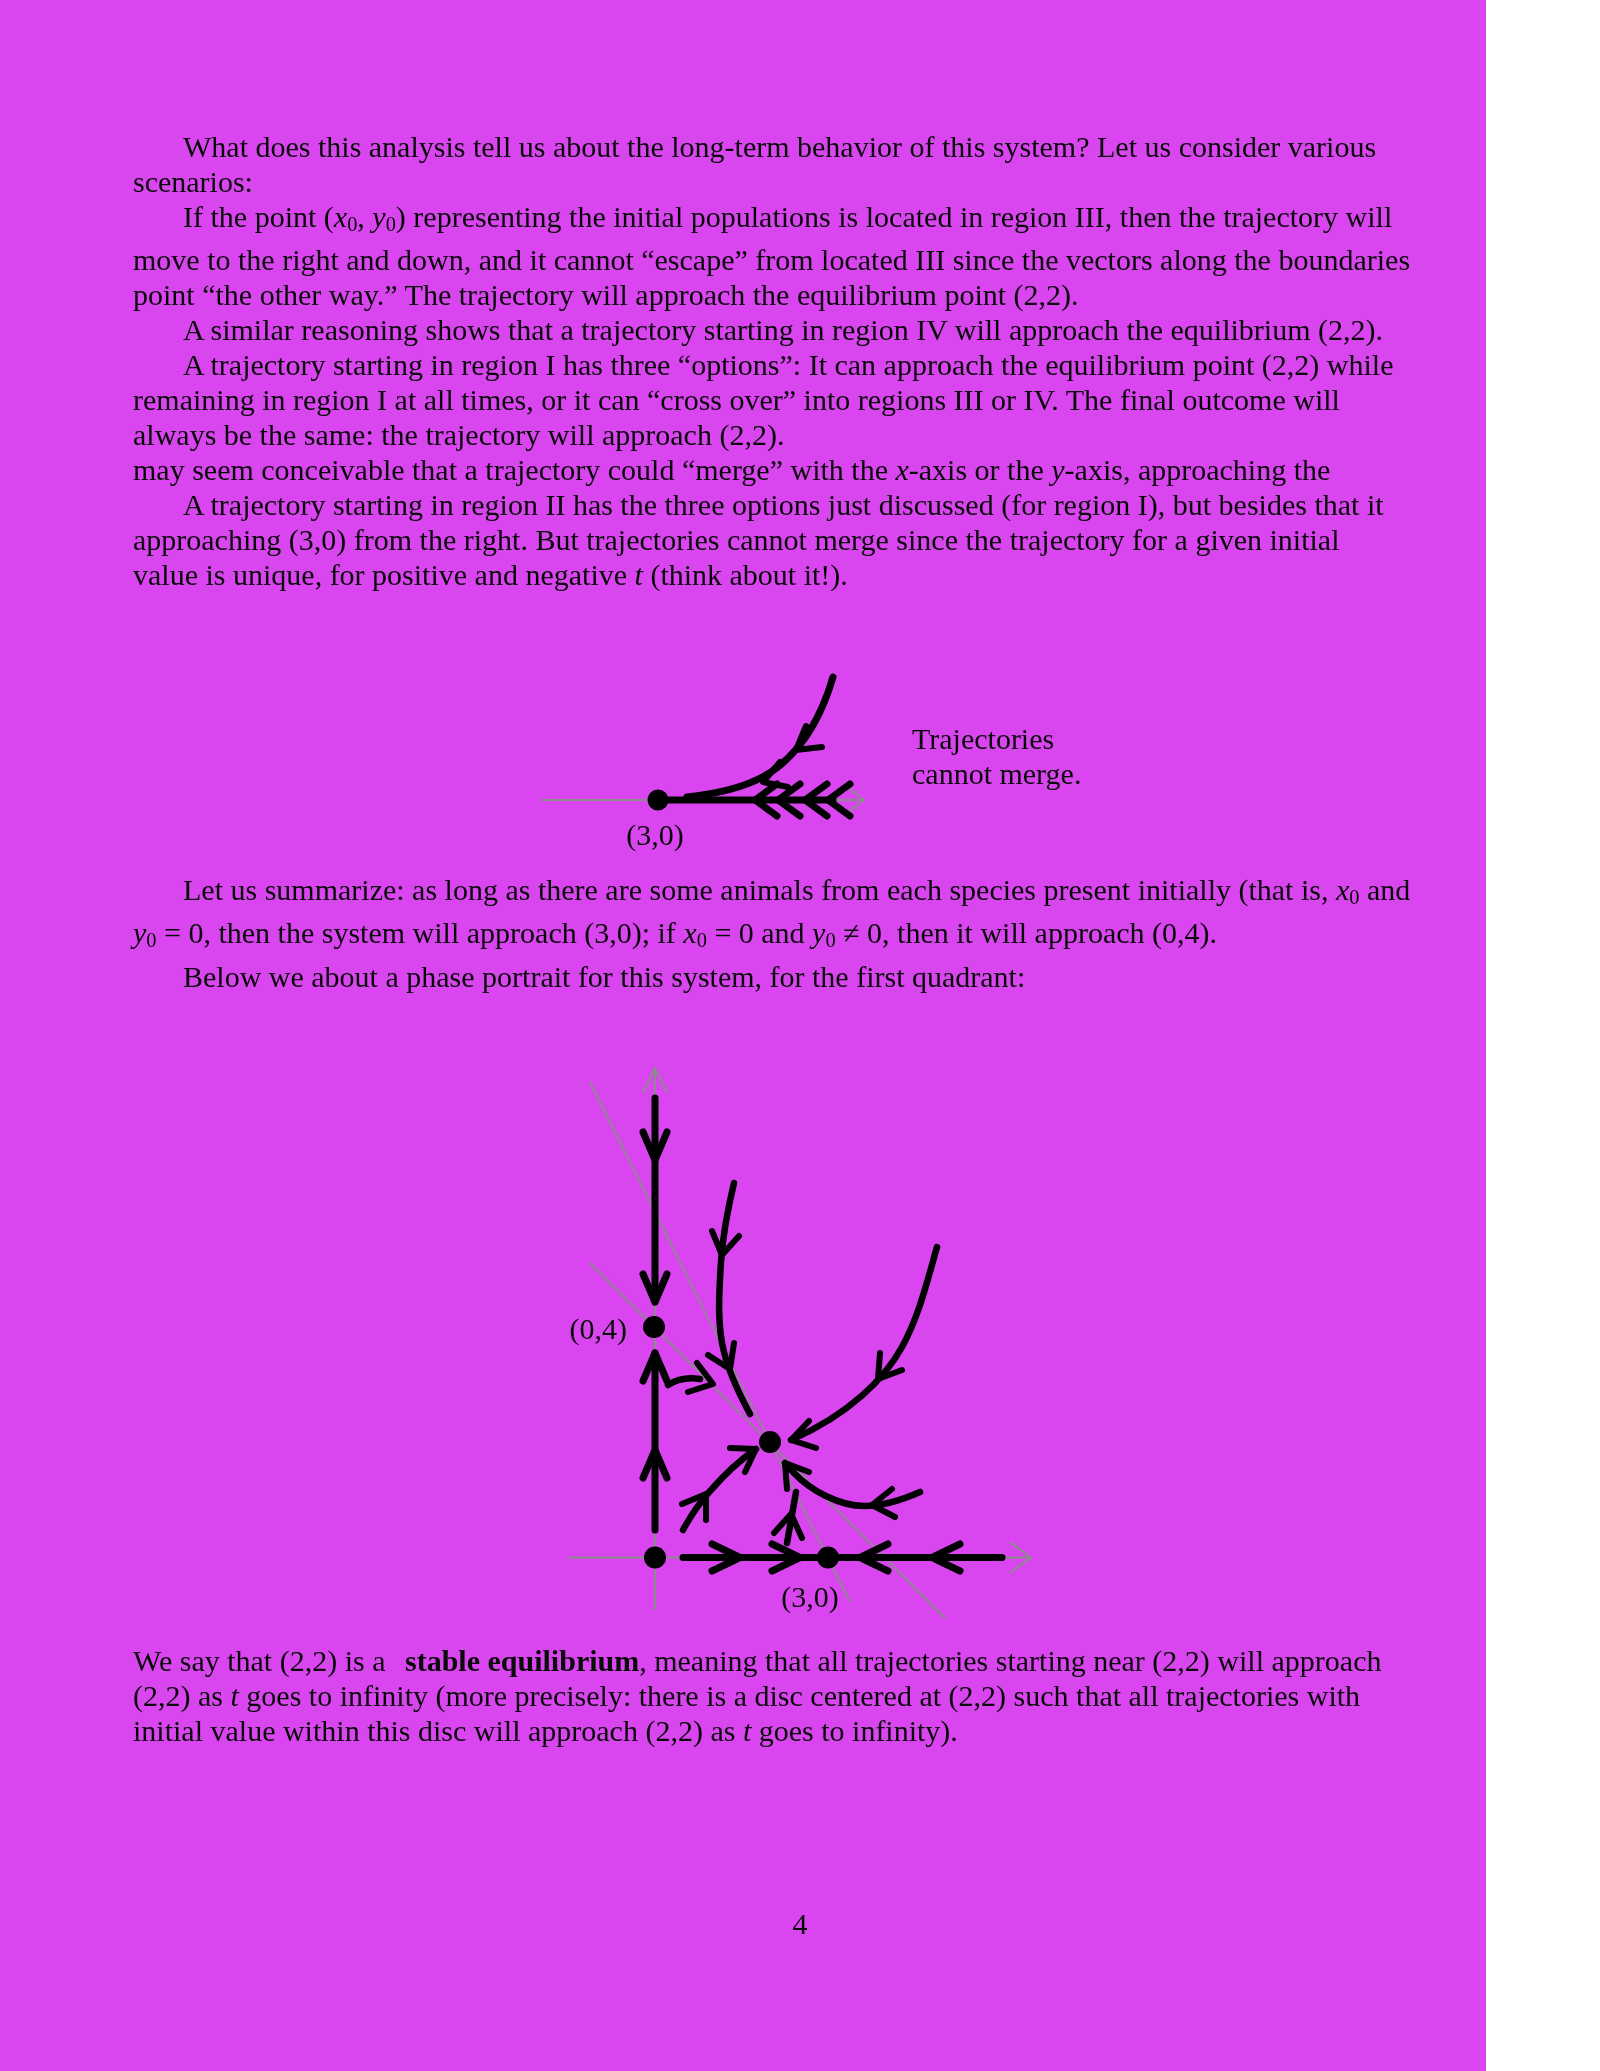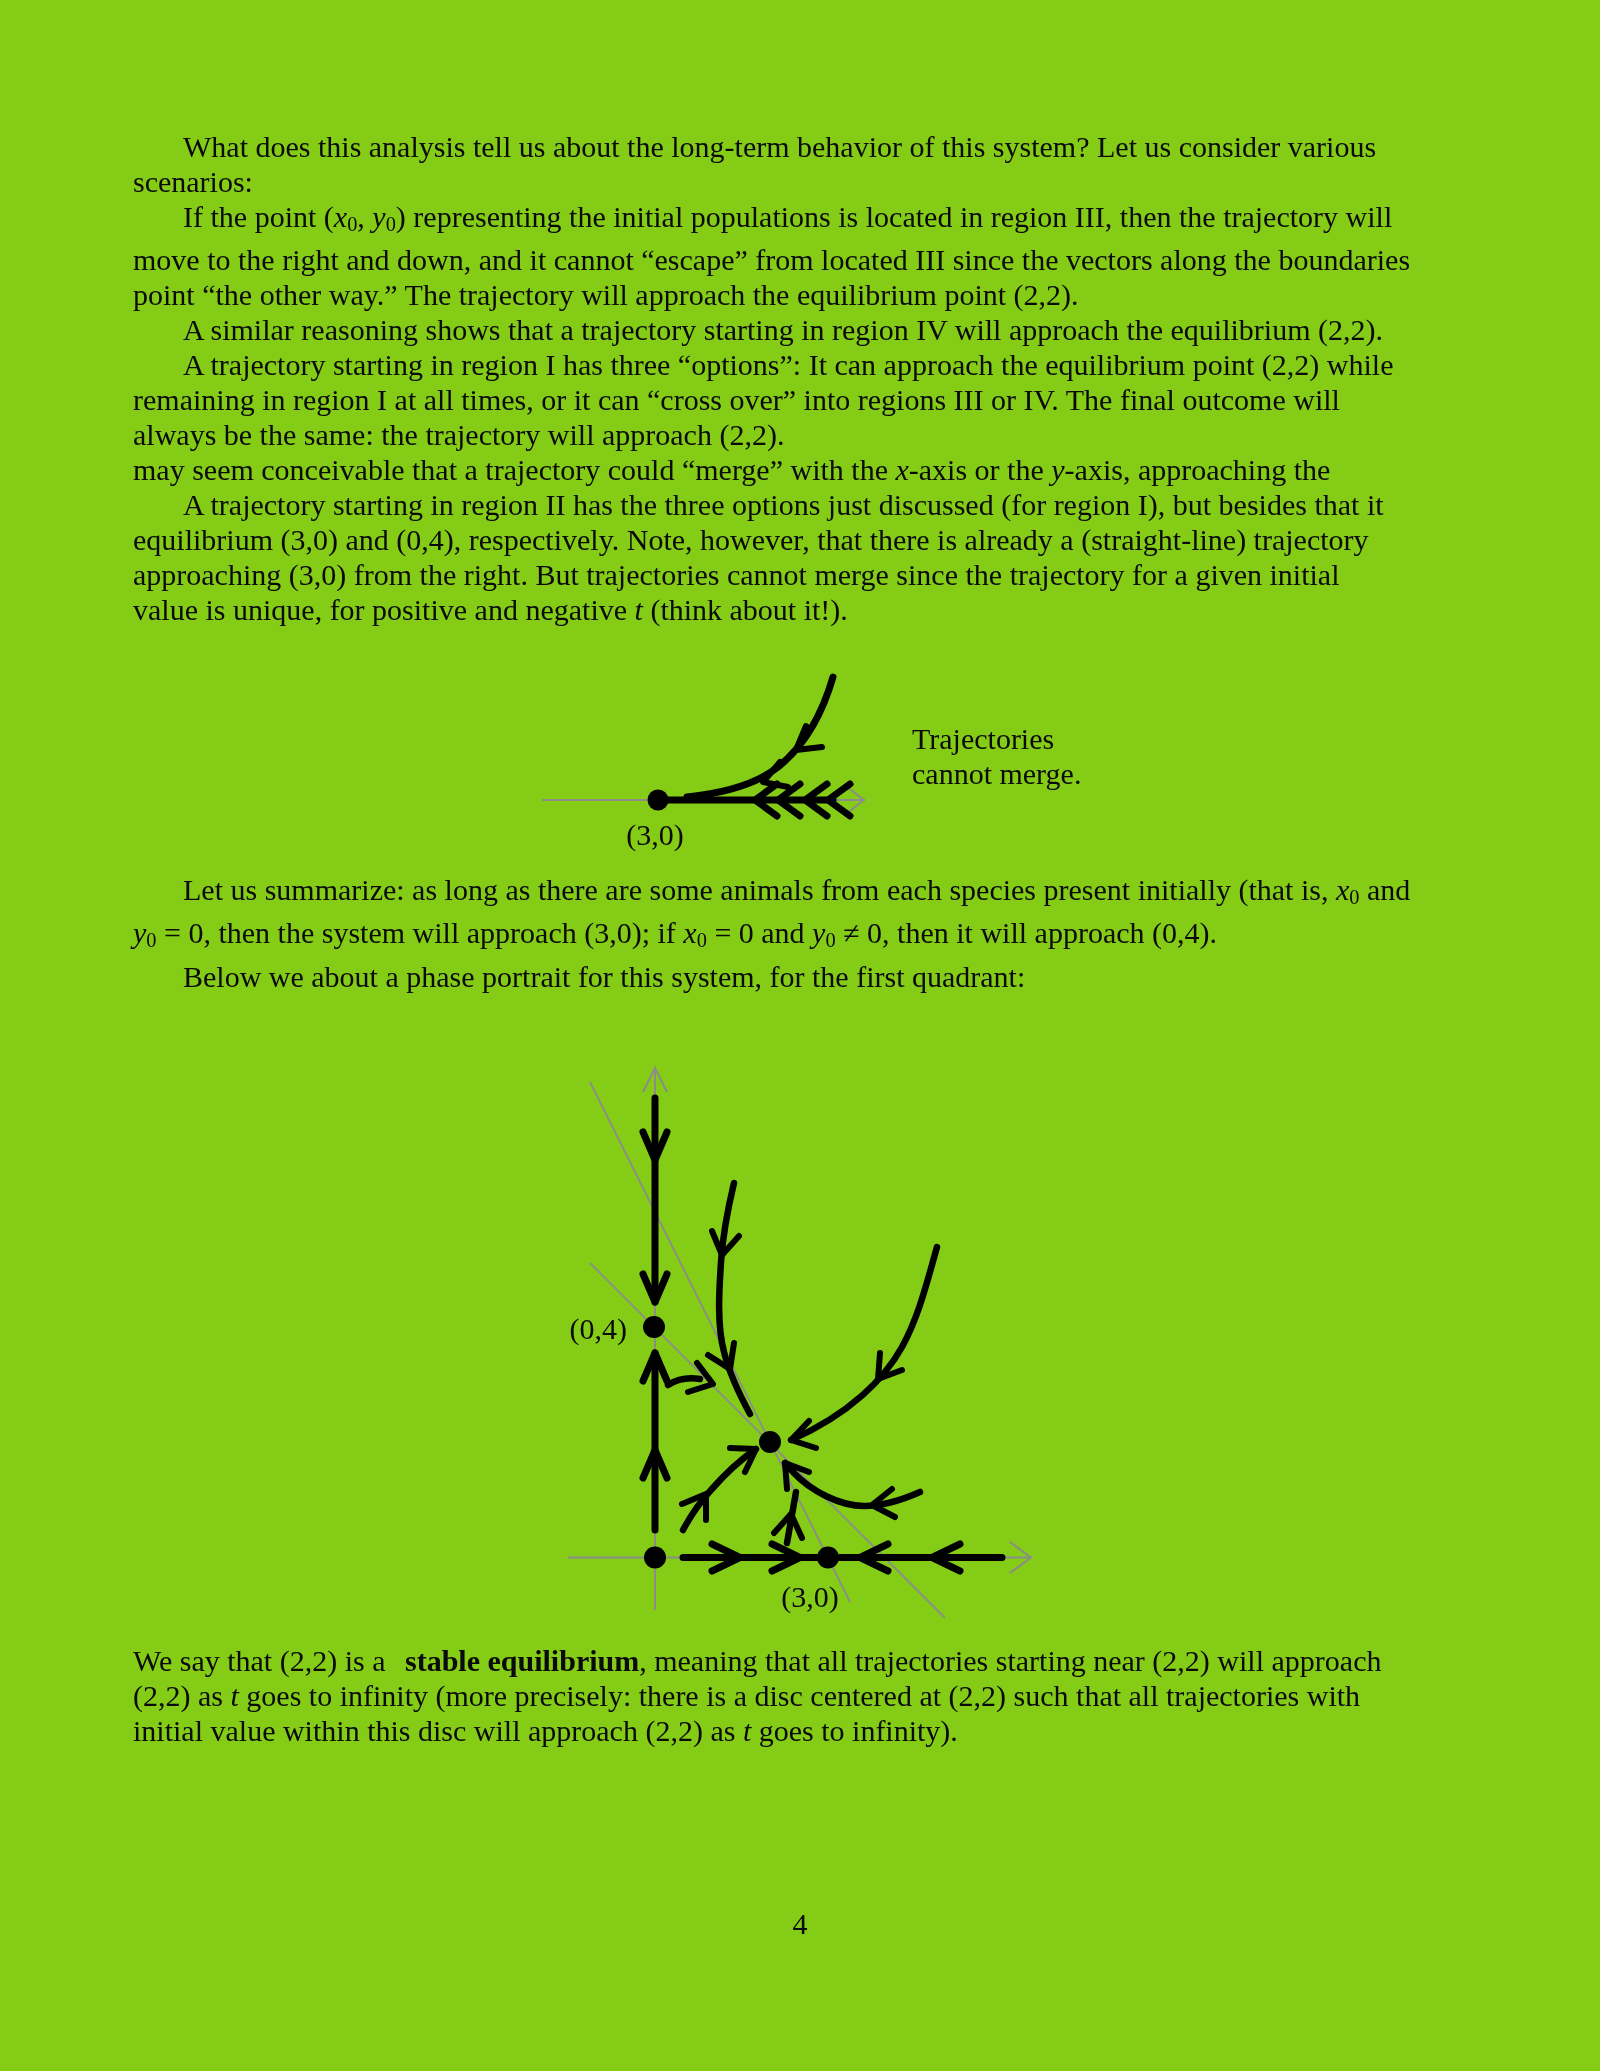--- a/index.html
+++ b/index.html
@@ -1,18 +1,18 @@
 <!DOCTYPE html>
 <html><head>
 <meta charset="utf-8">
 <style>
   html,body{margin:0;padding:0;}
   body{width:1600px;height:2071px;position:relative;background:#ffffff;
        font-family:"Liberation Serif","DejaVu Serif",serif;color:#0a0a0a;}
-  .page{position:absolute;left:0;top:0;width:1600px;height:2071px;background:#84cc16;overflow:hidden;}
+  .page{position:absolute;left:0;top:0;width:1486px;height:2071px;background:#d946ef;overflow:hidden;}
   .textblock{position:absolute;left:133px;width:1345px;font-size:30px;line-height:35px;}
   .line{white-space:nowrap;}
   .line.ind{padding-left:50px;}
   .i{font-style:italic;}
   .b{font-weight:bold;margin-left:12px;}
   .sub{font-size:0.68em;vertical-align:-0.22em;}
   svg{position:absolute;overflow:visible;}
   .fig1{left:500px;top:650px;}
   .fig2{left:540px;top:1050px;}
   .pagenum{position:absolute;left:0;top:1906px;width:1600px;text-align:center;
@@ -29,21 +29,20 @@
       <div class="line">scenarios:</div>
       <div class="line ind">If the point (<span class="i">x</span><span class="sub">0</span>, <span class="i">y</span><span class="sub">0</span>) representing the initial populations is located in region III, then the trajectory will</div>
       <div class="line">move to the right and down, and it cannot “escape” from located III since the vectors along the boundaries</div>
       <div class="line">point “the other way.” The trajectory will approach the equilibrium point (2,2).</div>
       <div class="line ind">A similar reasoning shows that a trajectory starting in region IV will approach the equilibrium (2,2).</div>
       <div class="line ind">A trajectory starting in region I has three “options”: It can approach the equilibrium point (2,2) while</div>
       <div class="line">remaining in region I at all times, or it can “cross over” into regions III or IV. The final outcome will</div>
       <div class="line">always be the same: the trajectory will approach (2,2).</div>
       <div class="line">may seem conceivable that a trajectory could “merge” with the <span class="i">x</span>-axis or the <span class="i">y</span>-axis, approaching the</div>
       <div class="line ind">A trajectory starting in region II has the three options just discussed (for region I), but besides that it</div>
-      <div class="line">equilibrium (3,0) and (0,4), respectively. Note, however, that there is already a (straight-line) trajectory</div>
       <div class="line">approaching (3,0) from the right. But trajectories cannot merge since the trajectory for a given initial</div>
       <div class="line">value is unique, for positive and negative <span class="i">t</span> (think about it!).</div>
     </div>
 
   <svg class="fig1" width="600" height="210" viewBox="0 0 600 210">
 
     <path d="M42,150 L363,150" stroke="#8c8c8c" stroke-width="2" fill="none"></path>
     <path d="M346,136 L364,150 L346,164" stroke="#8c8c8c" stroke-width="2" fill="none"></path>
 
     <path d="M158,150 L333,150" stroke="#000" stroke-width="7" stroke-linecap="round" fill="none"></path>

